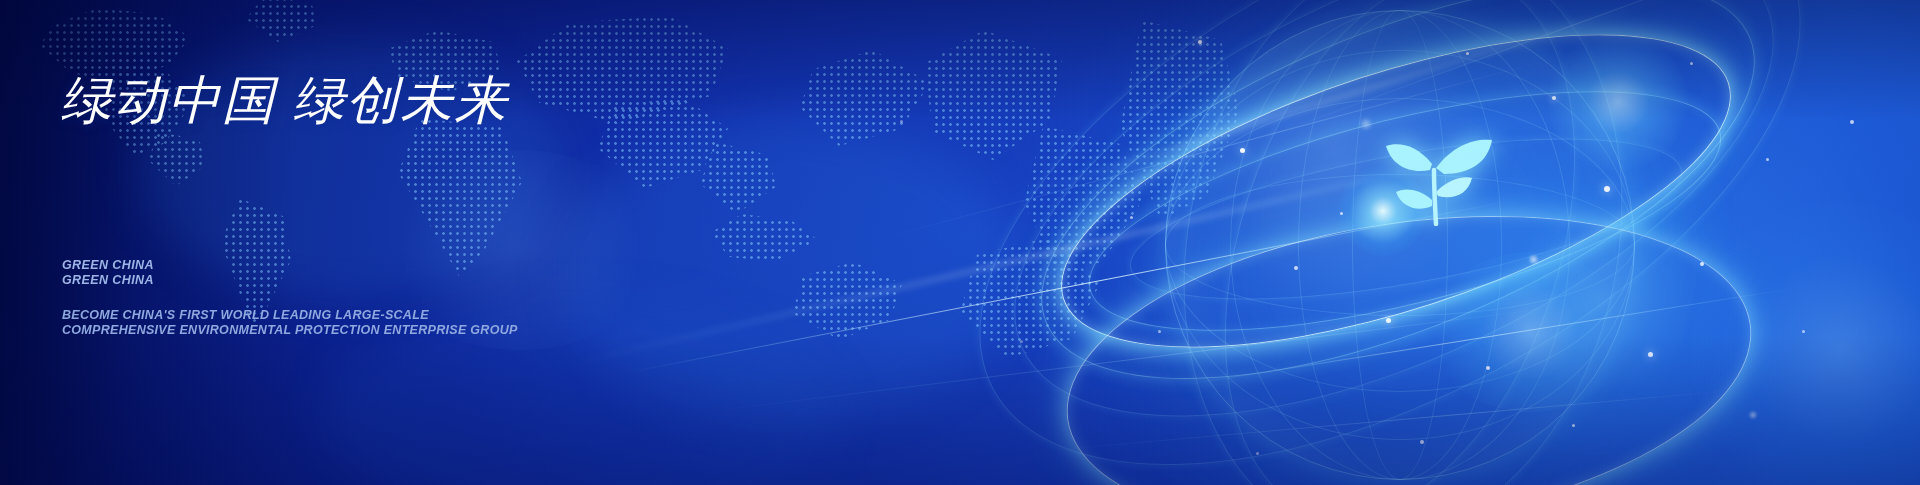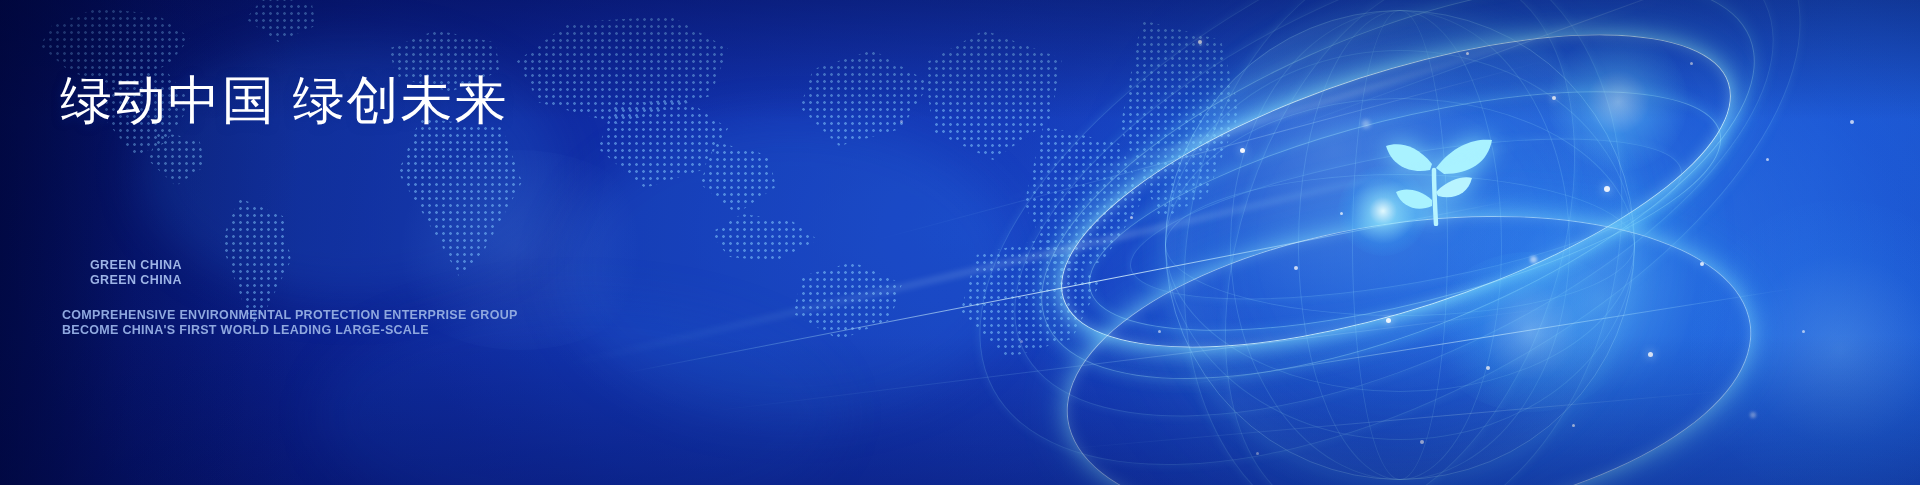--- a/index.html
+++ b/index.html
@@ -29,20 +29,21 @@
       linear-gradient(100deg,
          #020d54 0%,
          #061570 9%,
          #0a1d86 20%,
          #0e249a 34%,
          #1230a8 50%,
          #1740b8 66%,
          #1a4ec8 80%,
          #1c58d4 92%,
          #1a54cc 100%);
+    font-style: italic;
   }
 
   
   .dotmap {
     position:absolute;
     top:-10px; left:0;
     width:1250px; height:430px;
     opacity:0.55;
     pointer-events:none;
     mix-blend-mode:screen;
@@ -205,21 +206,20 @@
   }
   .sub-en {
     position:absolute;
     left:2px; top:258px;
     font-size:12.5px;
     font-weight:bold;
     line-height:15px;
     letter-spacing:0.4px;
     color:#9db4e6;
     white-space:nowrap;
-    margin-left:28px;
   }
   .sub-en span { display:block; }
   .tag-en {
     position:absolute;
     left:2px; top:308px;
     font-size:12.5px;
     font-weight:bold;
     line-height:15px;
     letter-spacing:0.3px;
     color:#8fa8df;
@@ -370,18 +370,18 @@
 
     <div class="headline-1">绿动中国  绿创未来</div>
 
 
     <div class="sub-en">
       <span>GREEN CHINA</span>
       <span>GREEN CHINA</span>
     </div>
 
     <div class="tag-en">
+      <span>BECOME CHINA'S FIRST WORLD LEADING LARGE-SCALE</span>
       <span>COMPREHENSIVE ENVIRONMENTAL PROTECTION ENTERPRISE GROUP</span>
-      <span>BECOME CHINA'S FIRST WORLD LEADING LARGE-SCALE</span>
     </div>
 
   </div>
 </div>
 
 </body></html>

